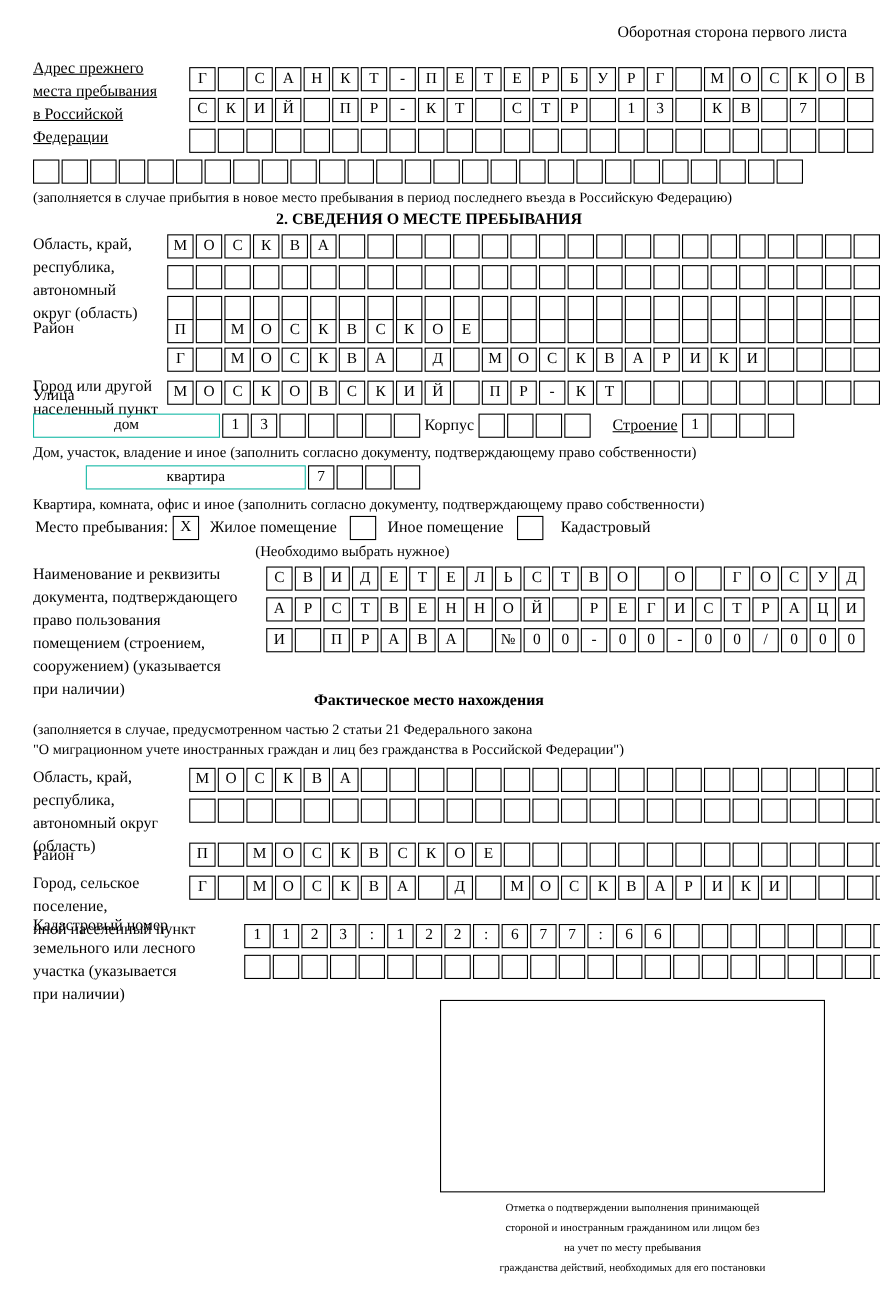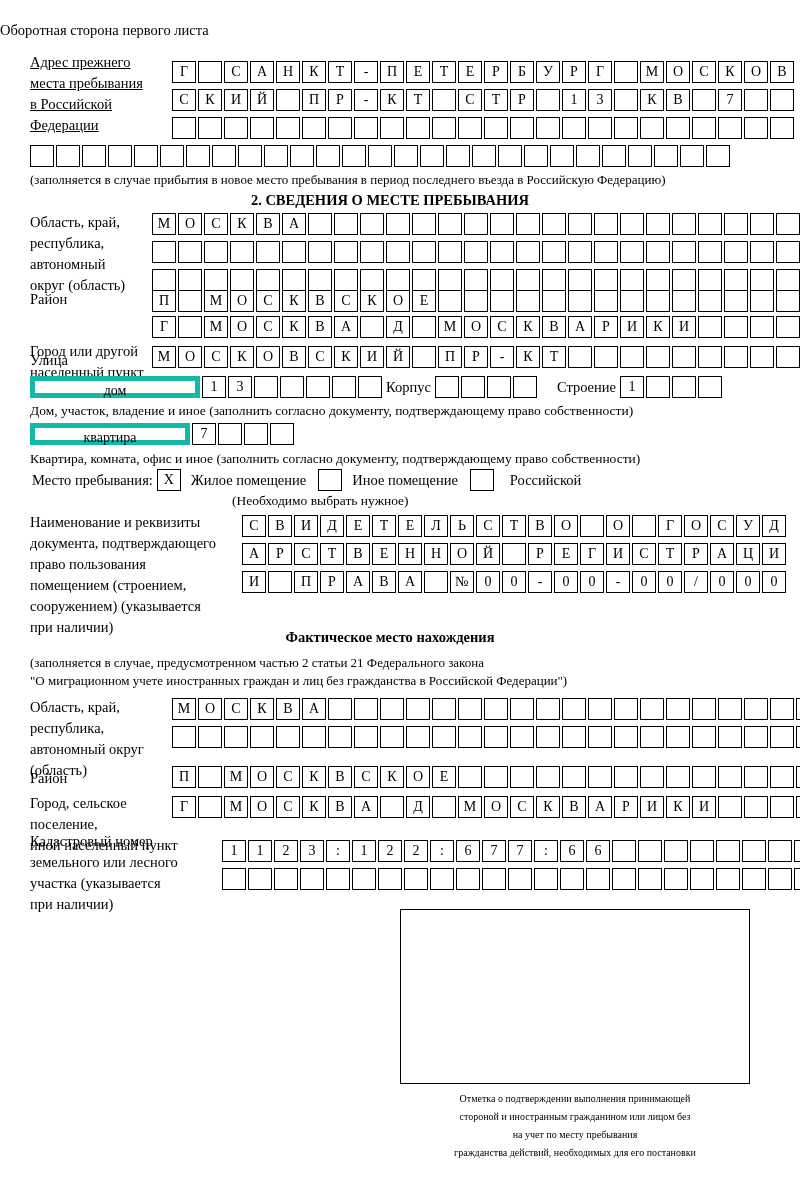--- a/index.html
+++ b/index.html
@@ -17,20 +17,21 @@
   }
   .page {
     position: relative;
     width: 800px;
     height: 1180px;
   }
   .abs { position: absolute; }
 
   .hdr-right {
     top: 22px; left: 0; width: 770px;
+    text-align: right;
     font-size: 14.5px;
   }
   .lbl {
     font-size: 14.5px;
     line-height: 21px;
     white-space: pre-line;
   }
   .lbl-sm { font-size: 13.5px; line-height: 19px; }
 
   
@@ -42,21 +43,21 @@
     margin-right: 2px;
     box-sizing: border-box;
     font-size: 14px;
     line-height: 20px;
     text-align: center;
     font-family: "Liberation Serif", serif;
     background: #fff;
     overflow: hidden;
   }
   .wide-label {
-    border: 5px solid #14b8a6;
+    border: 1px solid #14b8a6;
     height: 22px;
     box-sizing: border-box;
     font-size: 14px;
     line-height: 20px;
     text-align: center;
     margin-right: 2px;
   }
   .inline-txt {
     font-size: 14.5px;
     line-height: 22px;
@@ -394,50 +395,50 @@
         <div class="cell"></div>
         <div class="cell"></div>
       </div>
     <div class="inline-txt">Корпус</div>
     <div class="boxrow">
         <div class="cell"></div>
         <div class="cell"></div>
         <div class="cell"></div>
         <div class="cell"></div>
       </div>
-    <div class="inline-txt" style="margin-left:18px;">Строение</div>
+    <div class="inline-txt" style="margin-left:18px;text-decoration:underline;">Строение</div>
     <div class="boxrow">
         <div class="cell">1</div>
         <div class="cell"></div>
         <div class="cell"></div>
         <div class="cell"></div>
       </div>
   </div>
 
   <div class="abs lbl-sm" style="top:401px; left:30px;">Дом, участок, владение и иное (заполнить согласно документу, подтверждающему право собственности)</div>
 
   <div class="abs" style="top:423px; left:30px; display:flex; align-items:center;">
-    <div class="wide-label" style="width:160px;">квартира</div>
+    <div class="wide-label" style="width:200px;margin-left:48px;">квартира</div>
     <div class="boxrow">
         <div class="cell">7</div>
         <div class="cell"></div>
         <div class="cell"></div>
         <div class="cell"></div>
       </div>
   </div>
   <div class="abs lbl-sm" style="top:449px; left:30px;">Квартира, комната, офис и иное (заполнить согласно документу, подтверждающему право собственности)</div>
 
   <div class="abs checkrow" style="top:469px; left:30px;">
     <div class="inline-txt">Место пребывания:</div>
     <div class="cell">X</div>
     <div class="inline-txt" style="margin-left:8px;">Жилое помещение</div>
     <div class="cell" style="margin-left:8px;"></div>
     <div class="inline-txt" style="margin-left:8px;">Иное помещение</div>
     <div class="cell" style="margin-left:8px;"></div>
-    <div class="inline-txt" style="margin-left:14px;">Российской</div>
+    <div class="inline-txt" style="margin-left:14px;">Кадастровый</div>
   </div>
   <div class="abs lbl-sm" style="top:491px; left:232px;">(Необходимо выбрать нужное)</div>
 
   <div class="abs lbl" style="top:512px; left:30px; width:210px;">Наименование и реквизиты
 документа, подтверждающего
 право пользования
 помещением (строением,
 сооружением) (указывается
 при наличии)</div>
   <div class="abs boxrow" style="top:515px; left:242px;">

